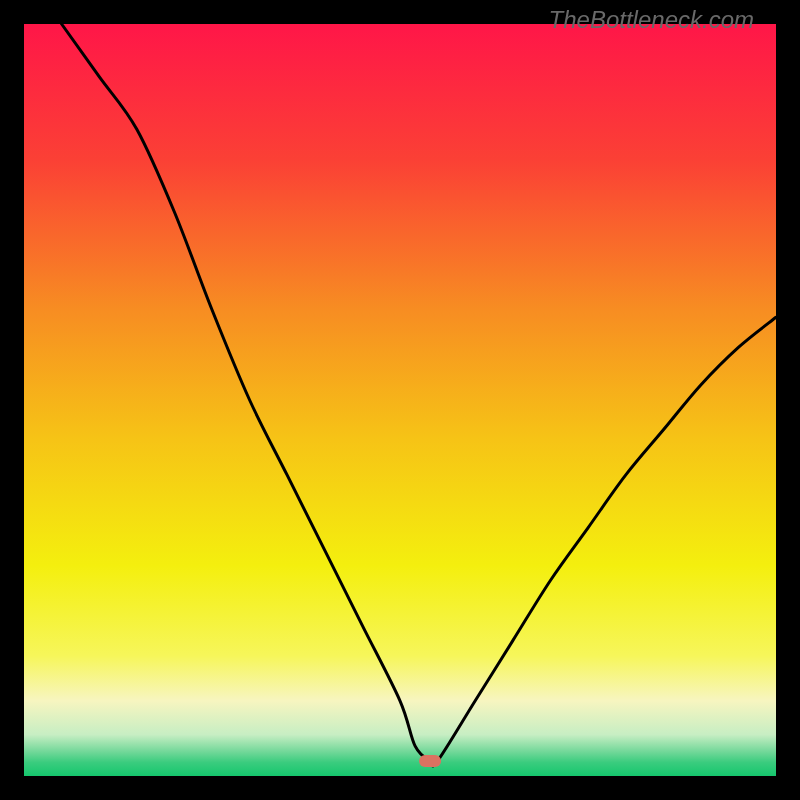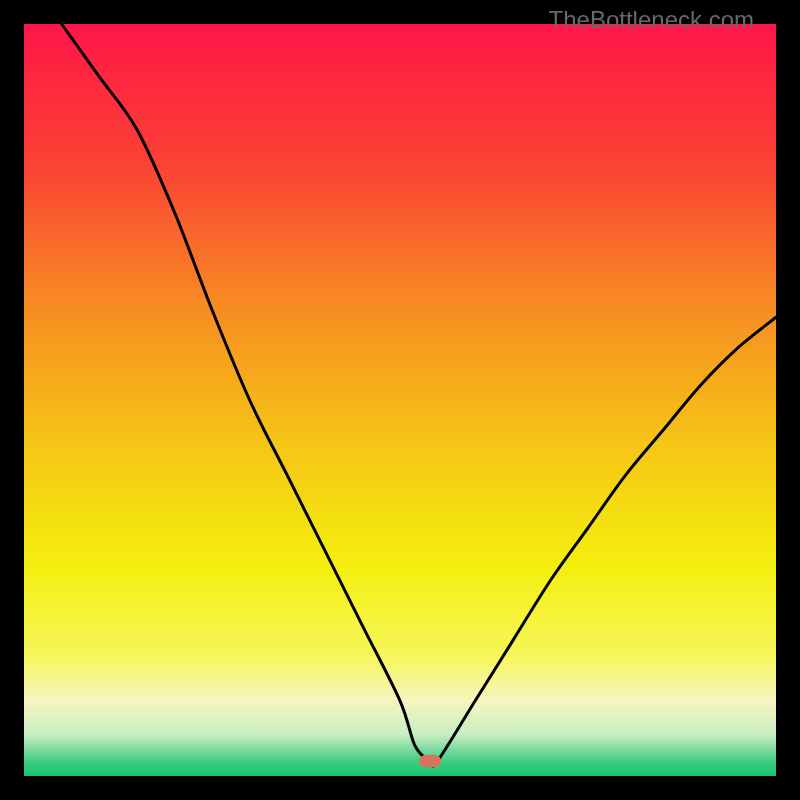--- a/index.html
+++ b/index.html
@@ -7,20 +7,21 @@
     padding: 0;
     background: #fff;
     width: 800px;
     height: 800px;
     overflow: hidden;
   }
   .chart-container {
     width: 764px;
     height: 800px;
     position: relative;
+    font-style: italic;
   }
   .watermark {
     position: absolute;
     top: 6px;
     right: 10px;
     font-family: Arial, Helvetica, sans-serif;
     font-size: 24px;
     color: #696969;
     font-weight: 400;
     z-index: 5;

